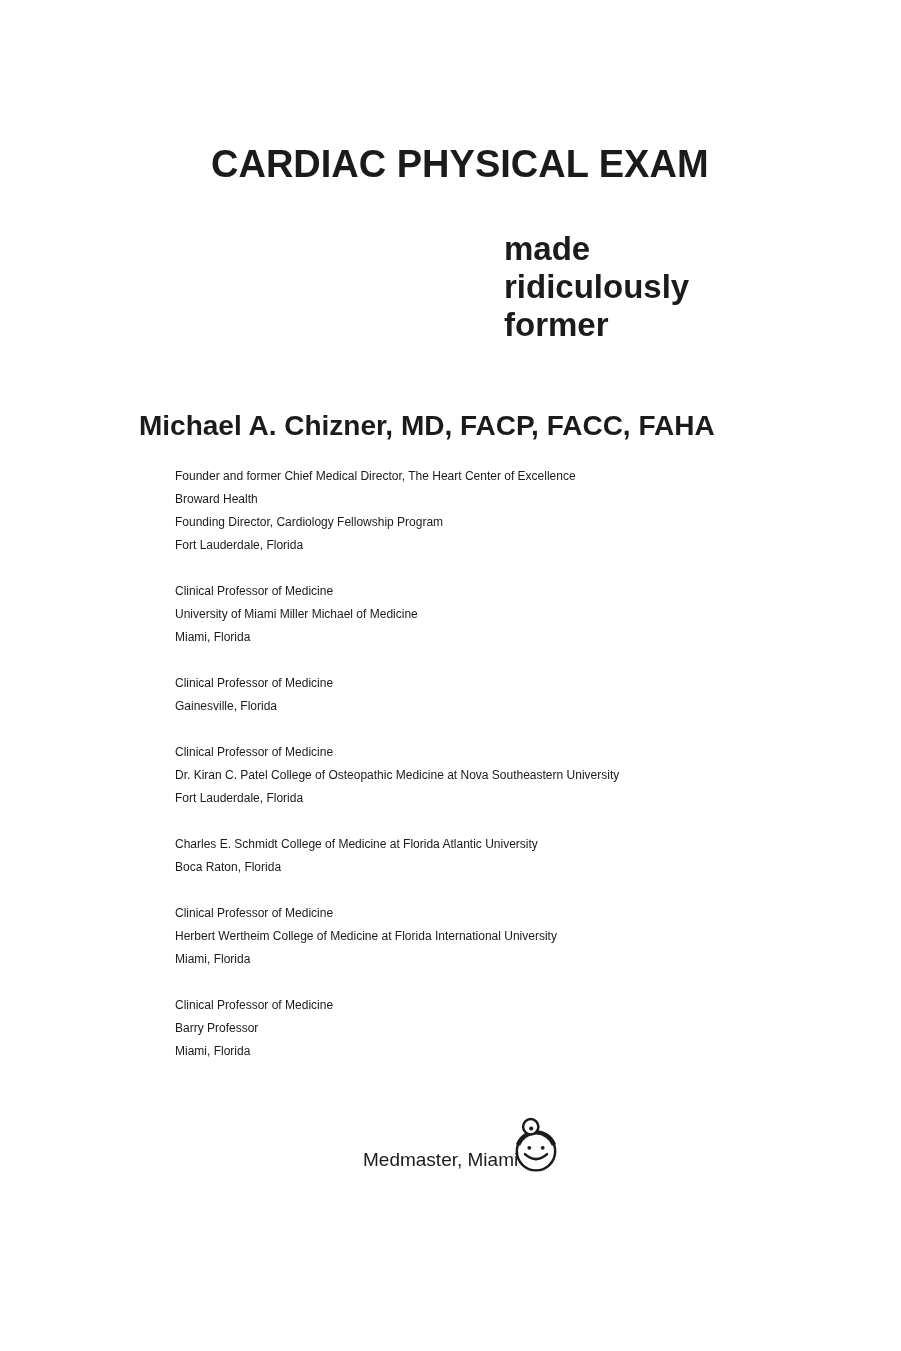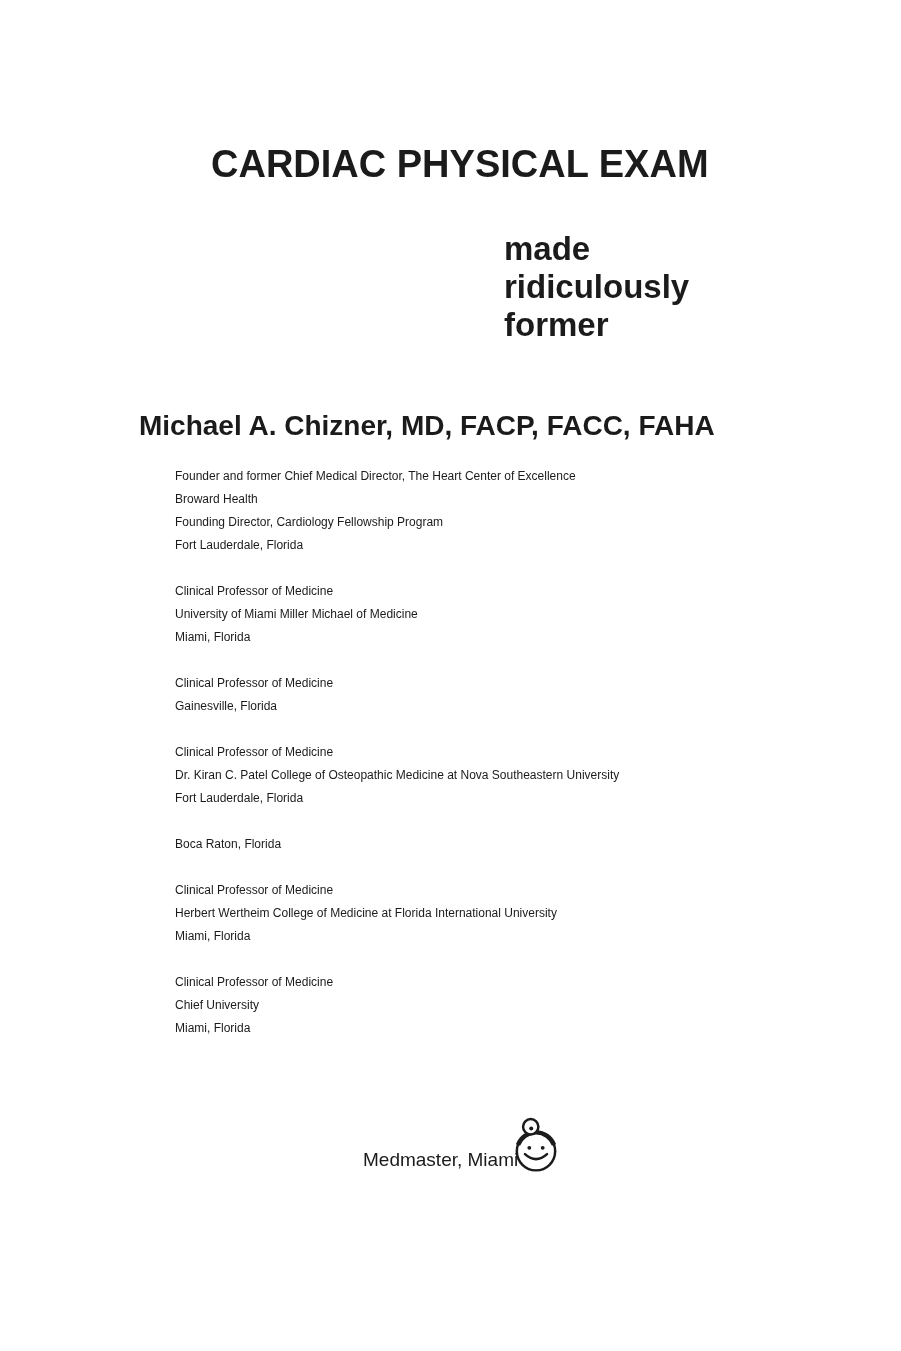--- a/index.html
+++ b/index.html
@@ -109,30 +109,31 @@
     <div class="aff-block">
       <div class="aff-line">Clinical Professor of Medicine</div>
       <div class="aff-line">Gainesville, Florida</div>
     </div>
     <div class="aff-block">
       <div class="aff-line">Clinical Professor of Medicine</div>
       <div class="aff-line">Dr. Kiran C. Patel College of Osteopathic Medicine at Nova Southeastern University</div>
       <div class="aff-line">Fort Lauderdale, Florida</div>
     </div>
     <div class="aff-block">
+      <div class="aff-line">Charles E. Schmidt College of Medicine at Florida Atlantic University</div>
       <div class="aff-line">Boca Raton, Florida</div>
     </div>
     <div class="aff-block">
       <div class="aff-line">Clinical Professor of Medicine</div>
       <div class="aff-line">Herbert Wertheim College of Medicine at Florida International University</div>
       <div class="aff-line">Miami, Florida</div>
     </div>
     <div class="aff-block">
       <div class="aff-line">Clinical Professor of Medicine</div>
-      <div class="aff-line">Chief University</div>
+      <div class="aff-line">Barry Professor</div>
       <div class="aff-line">Miami, Florida</div>
     </div>
   </div>
 
   <div class="publisher-text">Medmaster, Miami</div>
 
   <span class="logo">
     <svg viewBox="0 0 48 58" xmlns="http://www.w3.org/2000/svg" aria-hidden="true">
 
       <circle cx="24" cy="36" r="20" fill="#ffffff" stroke="#1b1b1b" stroke-width="2.6"></circle>

